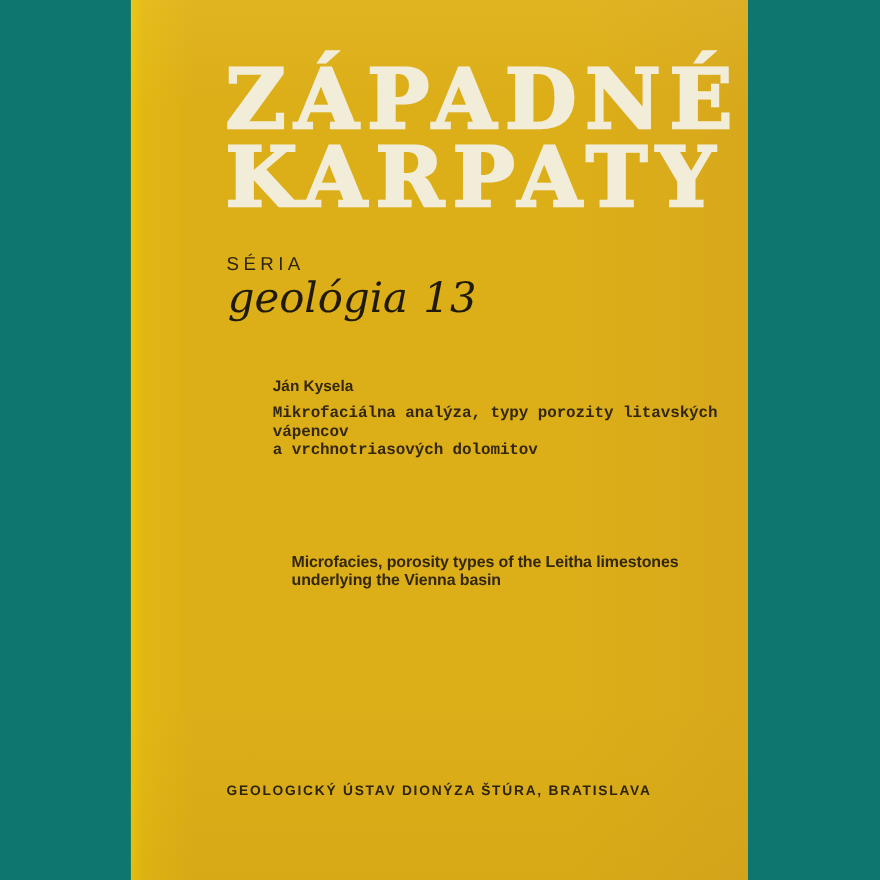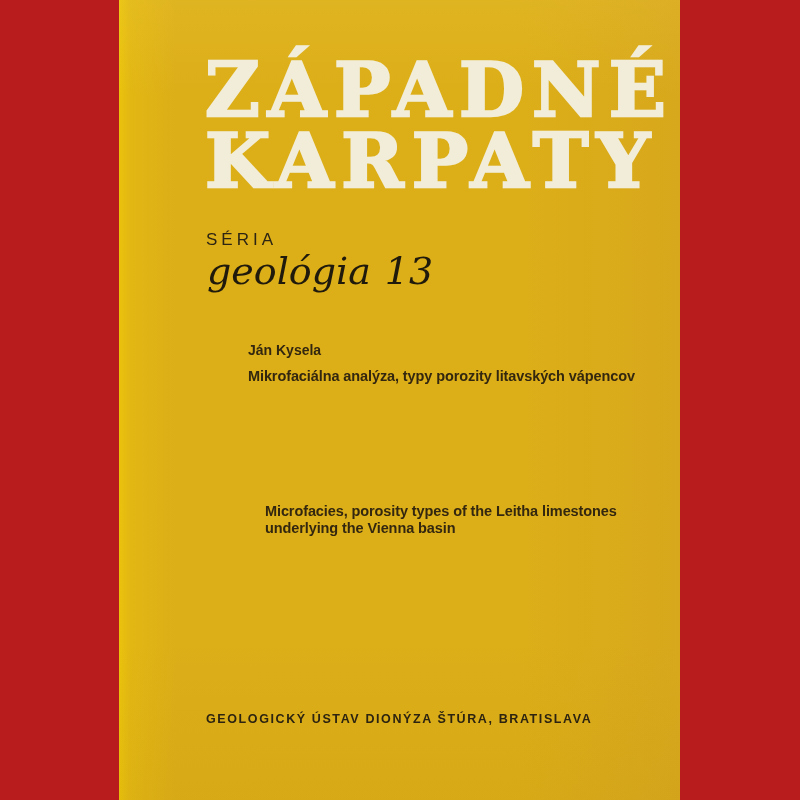--- a/index.html
+++ b/index.html
@@ -8,21 +8,21 @@
     width: 800px;
     height: 800px;
     background: #ffffff;
     font-family: "Liberation Sans", sans-serif;
     overflow: hidden;
   }
   .page {
     position: relative;
     width: 800px;
     height: 800px;
-    background: #b91c1c;
+    background: #0f766e;
   }
   .cover {
     position: absolute;
     left: 119px;
     top: 0;
     width: 561px;
     height: 800px;
     background:
       linear-gradient(180deg, rgba(255,235,120,0.10) 0%, rgba(0,0,0,0) 12%, rgba(0,0,0,0) 80%, rgba(120,80,0,0.05) 100%),
       linear-gradient(90deg, #eac30c 0%, #e2b713 2%, #dcae18 10%, #dcae18 72%, #d8a81c 100%);
@@ -73,20 +73,21 @@
   }
   .title-sk {
     position: absolute;
     left: 129px;
     top: 368px;
     color: #33270f;
     font-size: 14.5px;
     line-height: 17px;
     font-weight: bold;
     letter-spacing: -0.1px;
+    font-family: Liberation Mono, monospace;
   }
   .title-en {
     position: absolute;
     left: 146px;
     top: 503px;
     color: #33270f;
     font-size: 14.5px;
     line-height: 17px;
     font-weight: bold;
     letter-spacing: -0.1px;
@@ -116,20 +117,21 @@
     <div class="series-label">SÉRIA</div>
 
     <div class="series-name">
       <span>geológia</span><span class="num">13</span>
     </div>
 
     <div class="author">Ján Kysela</div>
 
     <div class="title-sk">
       <div>Mikrofaciálna analýza, typy porozity litavských vápencov</div>
+      <div>a vrchnotriasových dolomitov</div>
     </div>
 
     <div class="title-en">
       <div>Microfacies, porosity types of the Leitha limestones</div>
       <div>underlying the Vienna basin</div>
     </div>
 
     <div class="publisher">GEOLOGICKÝ ÚSTAV DIONÝZA ŠTÚRA, BRATISLAVA</div>
 
   </div>

